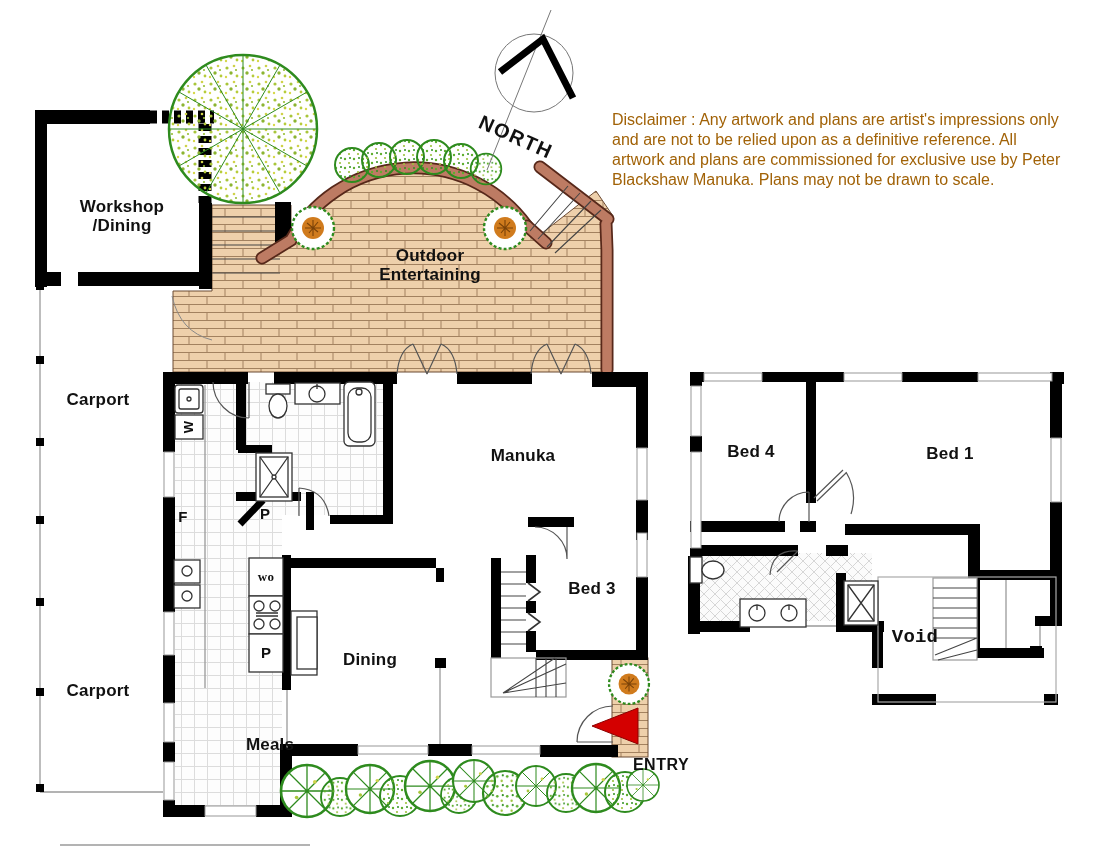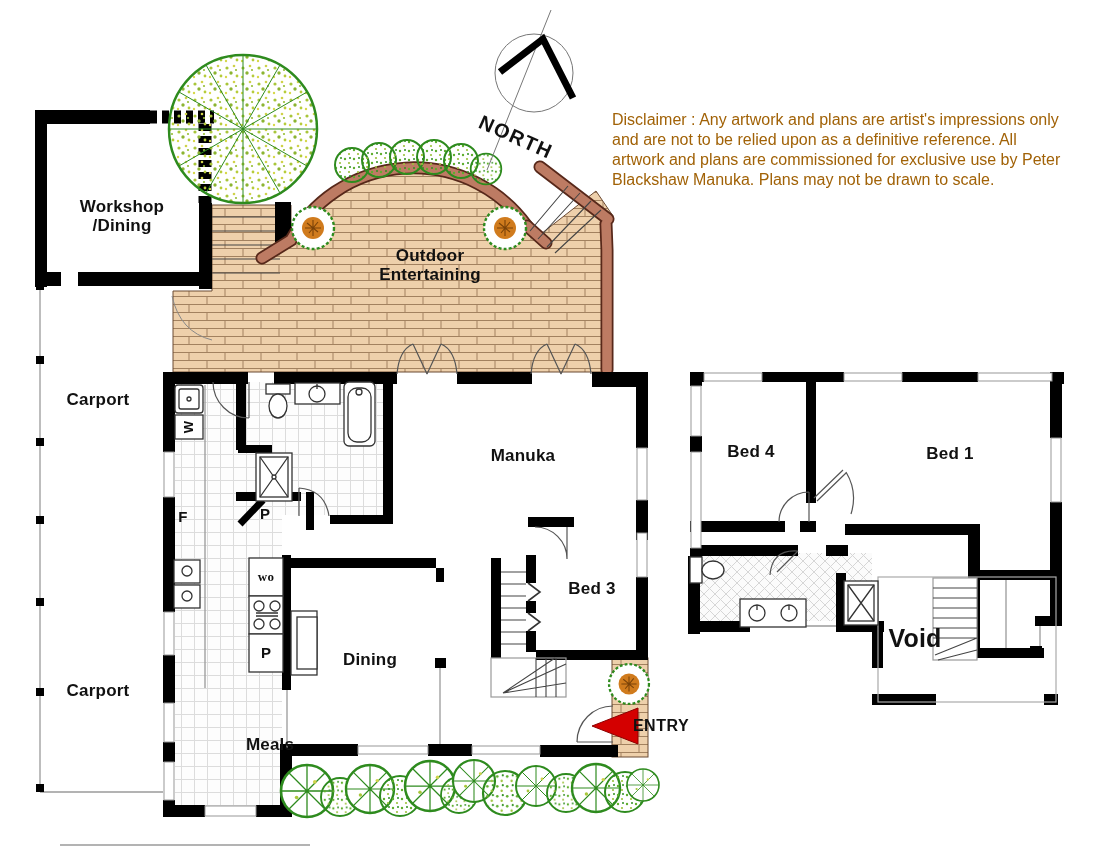--- a/index.html
+++ b/index.html
@@ -5,22 +5,22 @@
   html,body{margin:0;padding:0;background:#fff;}
   #canvas{position:relative;width:1095px;height:853px;background:#fff;overflow:hidden;
           font-family:"Liberation Sans",sans-serif;}
   svg{position:absolute;left:0;top:0;}
   .lbl{position:absolute;font-weight:bold;font-size:17px;color:#111;white-space:nowrap;
        transform:translate(-50%,-50%);text-align:center;line-height:1.12;letter-spacing:.2px;}
   .lbl.small{font-size:15px;}
   .lbl.tiny{font-size:13px;}
   .lbl.rot90{transform:translate(-50%,-50%) rotate(-90deg);}
   .lbl.north{font-size:20px;letter-spacing:1.5px;transform:translate(-50%,-50%) rotate(24deg);}
-  .lbl.entry{font-size:16px;letter-spacing:.5px;}
-  .lbl.void{font-size:25px;}
+  .lbl.entry{font-size:16px;letter-spacing:.5px;margin-top:39px;}
+  .lbl.void{font-size:19px;font-family:Liberation Mono, monospace;}
   #disclaimer{position:absolute;left:612px;top:110px;width:460px;font-size:16px;
               line-height:1.26;color:#a16207;font-weight:normal;}
   .wall{fill:var(--wall);}
   .win{fill:#fff;stroke:#979797;stroke-width:1;}
   .thin{stroke:#9a9a9a;stroke-width:1.3;fill:none;}
   .fix{stroke:#333;stroke-width:1.3;fill:#fff;}
   .door{stroke:#555;stroke-width:1.2;fill:none;}
   .tread{stroke:#444;stroke-width:1.1;fill:none;}
   .bandedge{stroke:var(--bandedge);stroke-width:13;fill:none;stroke-linecap:round;}
   .band{stroke:var(--band);stroke-width:9.5;fill:none;stroke-linecap:round;}

